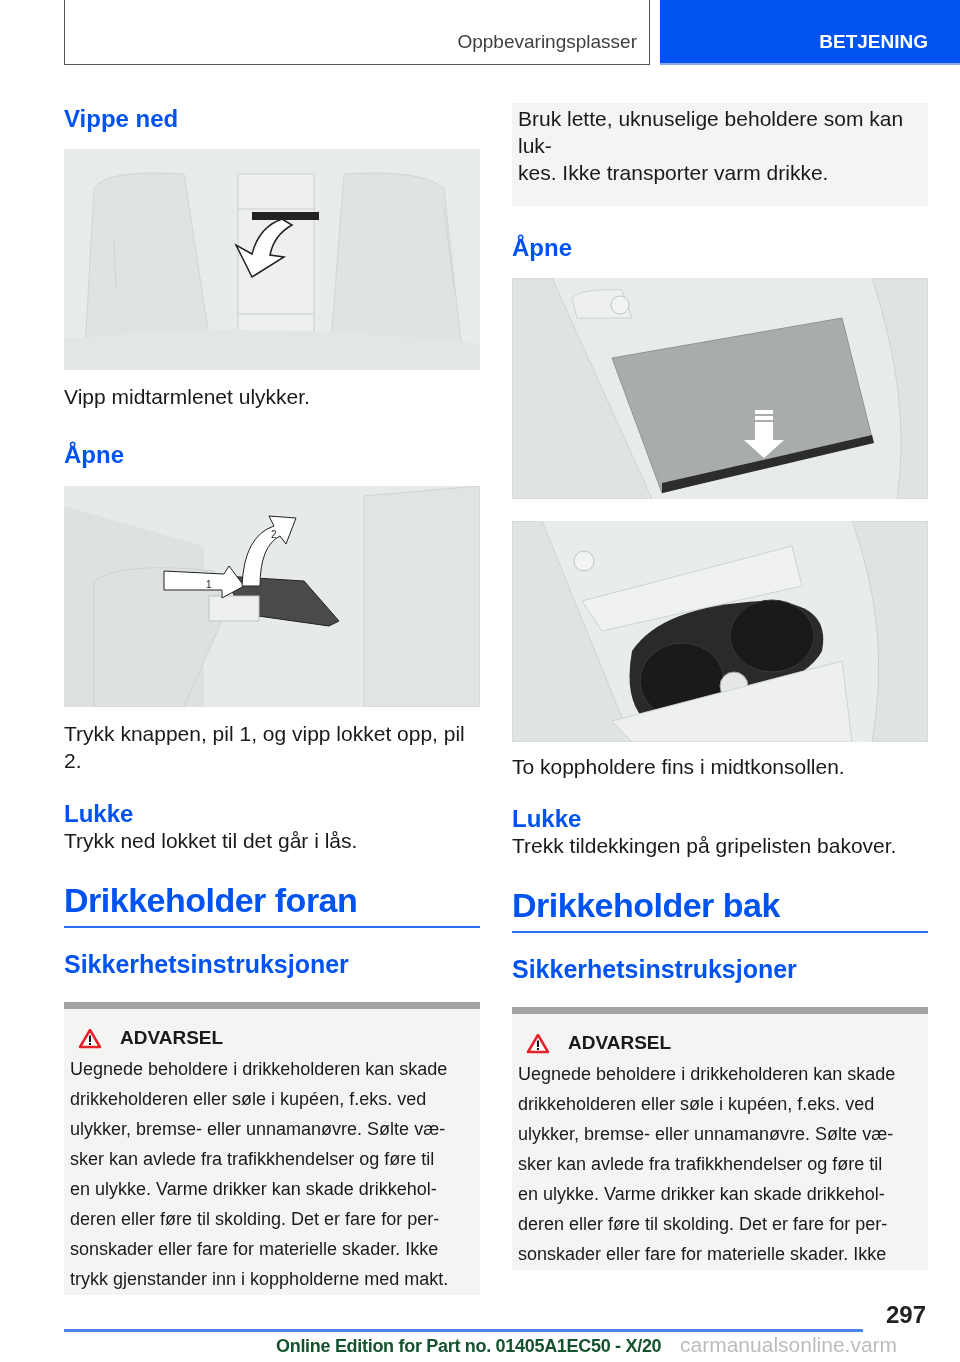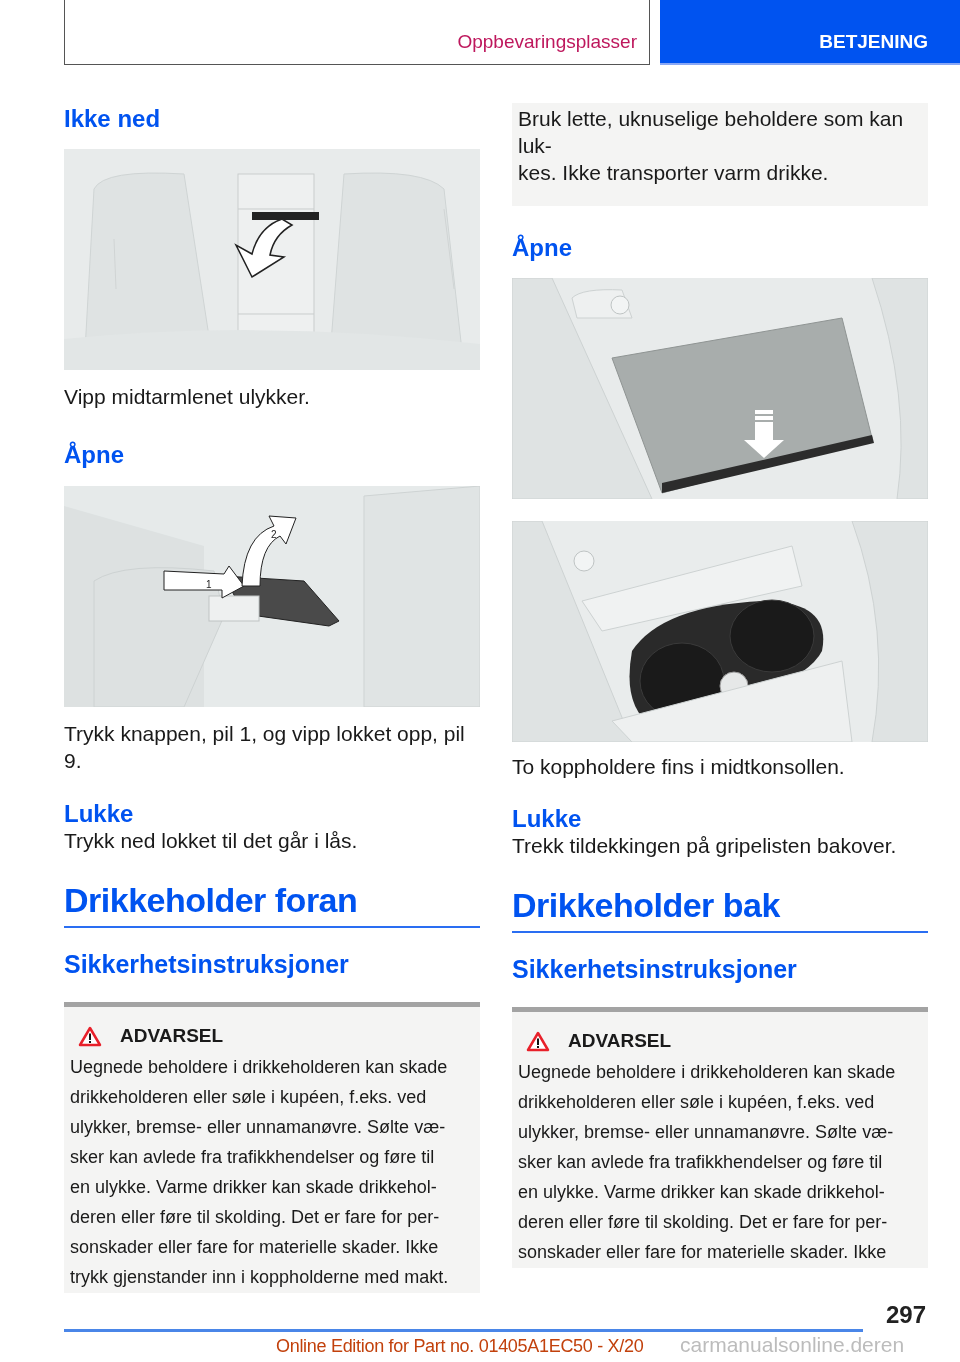--- a/index.html
+++ b/index.html
@@ -5,21 +5,21 @@
     * { box-sizing: border-box; margin: 0; padding: 0; }
     html, body { width: 960px; height: 1362px; background: #ffffff; overflow: hidden; }
     body { position: relative; font-family: "Liberation Sans", sans-serif; color: #1a1a1a; }
 
     
     .hdr-left {
       position: absolute; left: 64px; top: 0; width: 586px; height: 65px;
       border: 1px solid #555; border-top: none; background: #fff;
     }
     .hdr-left span {
-      position: absolute; right: 12px; top: 31px; font-size: 19px; color: #be185d; text-align: right;
+      position: absolute; right: 12px; top: 31px; font-size: 19px; color: #404040; text-align: right;
     }
     .hdr-right {
       position: absolute; left: 660px; top: 0; width: 300px; height: 65px;
       background: #0053f0; border-bottom: 2px solid #8aa8f5; padding-left: 20px;
     }
     .hdr-right span {
       position: absolute; right: 32px; top: 31px; font-size: 19px; font-weight: bold; color: #fff;
     }
 
     .col { position: absolute; top: 100px; width: 416px; }
@@ -27,45 +27,45 @@
     .col.right { left: 512px; }
 
     .h3 { color: #0053f0; font-weight: bold; font-size: 24px; line-height: 30px; }
     .h1 { color: #0053f0; font-weight: bold; font-size: 34px; line-height: 40px; letter-spacing: -0.5px; }
     .h2 { color: #0053f0; font-weight: bold; font-size: 25px; line-height: 32px; }
     .p { font-size: 21px; line-height: 27px; color: #1a1a1a; }
     .rule { height: 2px; background: #2a6ef2; }
 
     .fig { width: 416px; height: 220px; background: #e9ecec; position: relative; overflow: hidden; }
 
-    .warn { background: #f4f4f3; border-top: 5px solid #a3a3a3; padding: 16px 6px 0 6px; }
+    .warn { background: #f4f4f3; border-top: 7px solid #a3a3a3; padding: 16px 6px 0 6px; }
     .warn-title { display: flex; align-items: center; font-weight: bold; font-size: 19px; padding-left: 8px; height: 26px; margin-bottom: 4px; }
     .warn-title svg { margin-right: 18px; }
     .warn .p { font-size: 18px; line-height: 28px; padding-bottom: 2px; }
 
     .note { background: #f4f4f3; padding: 2px 6px 20px 6px; }
 
     
     .footer-rule { position: absolute; left: 64px; top: 1329px; width: 799px; height: 3px; background: #4a86e8; }
     .pagenum { position: absolute; right: 34px; top: 1301px; font-weight: bold; font-size: 24px; color: #222; }
-    .edition { position: absolute; left: 276px; top: 1336px; font-size: 18px; color: #c2410c; letter-spacing: -0.3px; }
+    .edition { position: absolute; left: 276px; top: 1336px; font-size: 18px; color: #14532d; letter-spacing: -0.3px; font-weight: bold; }
     .watermark { position: absolute; left: 680px; top: 1333px; font-size: 21px; color: #bcbcbc; }
   </style>
 </head>
 <body>
 
 <div class="hdr-left">
   <span>Oppbevaringsplasser</span>
 </div>
 <div class="hdr-right">
   <span>BETJENING</span>
 </div>
 
 <div class="col left">
-  <div class="h3" style="margin-top:4px;">Ikke ned</div>
+  <div class="h3" style="margin-top:4px;">Vippe ned</div>
 
   <div class="fig" style="margin-top:15px; height:221px;">
     <svg width="416" height="221" viewBox="0 0 416 221">
       <rect width="416" height="221" fill="#e8ebeb"></rect>
       <path d="M30 40 Q40 20 120 25 L150 220 L20 220 Z" fill="#dfe3e3" stroke="#cfd4d4"></path>
       <path d="M280 25 Q360 20 380 40 L400 220 L265 220 Z" fill="#dfe3e3" stroke="#cfd4d4"></path>
       <rect x="174" y="25" width="76" height="190" fill="#eef0f0" stroke="#c9cdcd"></rect>
       <line x1="174" y1="60" x2="250" y2="60" stroke="#c9cdcd"></line>
       <line x1="174" y1="165" x2="250" y2="165" stroke="#c9cdcd"></line>
       <rect x="188" y="63" width="67" height="8" fill="#222"></rect>
@@ -88,21 +88,21 @@
       <path d="M30 95 Q60 75 150 85 L160 130 L120 221 L30 221 Z" fill="#dde1e1" stroke="#cdd2d2"></path>
       <path d="M160 90 L240 95 L275 135 L265 140 L180 128 Z" fill="#4a4a4a" stroke="#222"></path>
       <rect x="145" y="110" width="50" height="25" fill="#eef0f0" stroke="#bfc4c4"></rect>
       <path d="M100 85 L160 88 L165 80 L180 100 L158 112 L158 104 L100 104 Z" fill="#fff" stroke="#222"></path>
       <text x="142" y="102" font-size="10" font-family="Liberation Sans, sans-serif" fill="#222">1</text>
       <path d="M178 100 Q180 50 210 40 L205 30 L232 32 L222 58 L216 50 Q196 60 196 100 Z" fill="#fff" stroke="#222"></path>
       <text x="207" y="52" font-size="10" font-family="Liberation Sans, sans-serif" fill="#222">2</text>
     </svg>
   </div>
 
-  <div class="p" style="margin-top:13px;">Trykk knappen, pil 1, og vipp lokket opp, pil 9.</div>
+  <div class="p" style="margin-top:13px;">Trykk knappen, pil 1, og vipp lokket opp, pil 2.</div>
 
   <div class="h3" style="margin-top:25px;">Lukke</div>
   <div class="p" style="margin-top:-2px;">Trykk ned lokket til det går i lås.</div>
 
   <div class="h1" style="margin-top:26px;">Drikkeholder foran</div>
   <div class="rule" style="margin-top:6px;"></div>
 
   <div class="h2" style="margin-top:20px;">Sikkerhetsinstruksjoner</div>
 
   <div class="warn" style="margin-top:22px;">
@@ -190,13 +190,13 @@
     <div class="p">sker kan avlede fra trafikkhendelser og føre til</div>
     <div class="p">en ulykke. Varme drikker kan skade drikkehol-</div>
     <div class="p">deren eller føre til skolding. Det er fare for per-</div>
     <div class="p">sonskader eller fare for materielle skader. Ikke</div>
   </div>
 </div>
 
 <div class="pagenum">297</div>
 <div class="footer-rule"></div>
 <div class="edition">Online Edition for Part no. 01405A1EC50 - X/20</div>
-<div class="watermark">carmanualsonline.deren</div>
+<div class="watermark">carmanualsonline.varm</div>
 
 </body></html>

